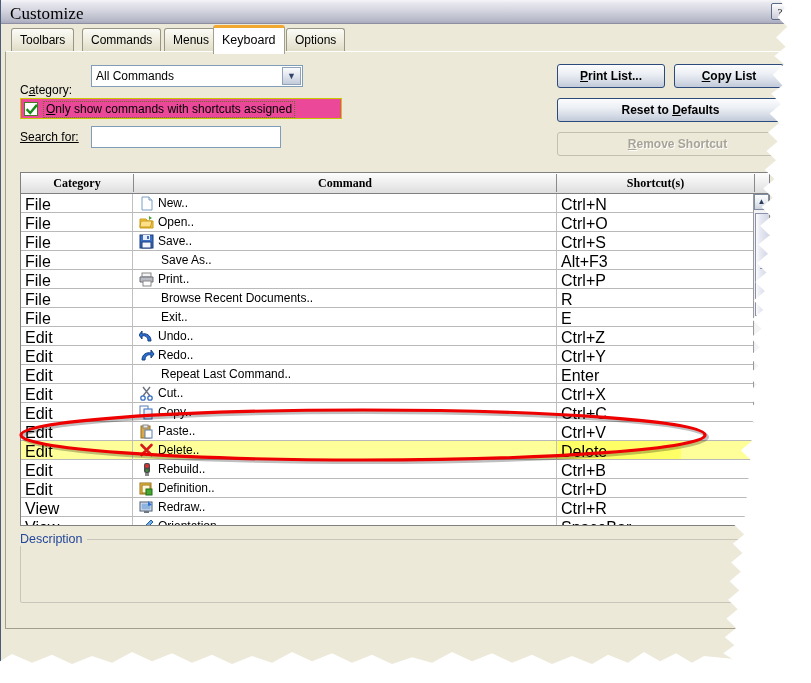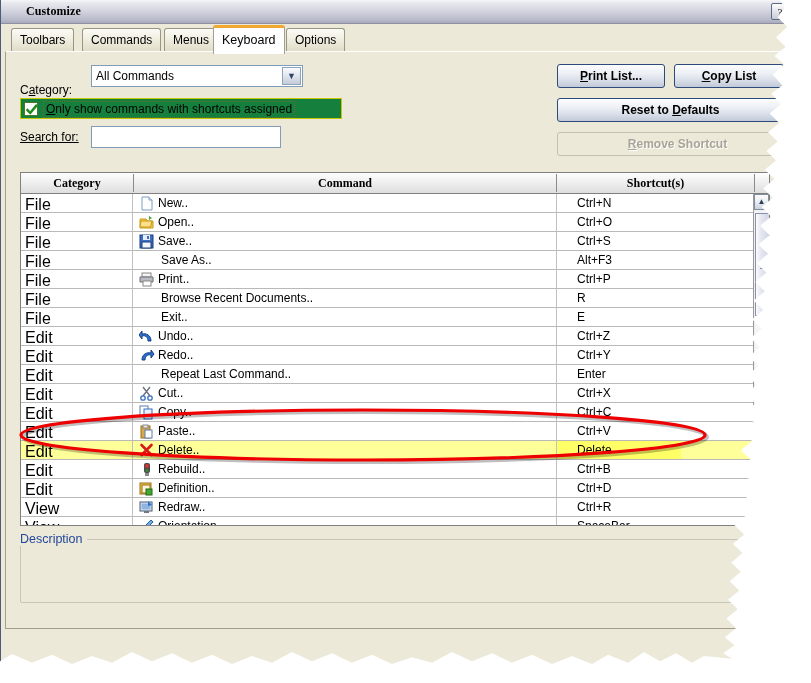--- a/index.html
+++ b/index.html
@@ -79,22 +79,22 @@
   
   #titlebar {
     position: absolute; left: 0; top: 0;
     width: 800px; height: 24px;
     background: linear-gradient(to bottom,
       #f6f6f9 0%, #e8e8ef 12%, #d5d6e0 45%, #c3c5d2 70%, #b7b9c9 88%, #a9abbd 100%);
     border-bottom: 1px solid #8e90a2;
     box-sizing: border-box;
   }
   #title-text {
-    position: absolute; left: 25px; top: 4px;
-    font-size: 12px; font-weight: bold; color: #000;
+    position: absolute; left: 9px; top: 4px;
+    font-size: 17px; font-weight: normal; color: #000;
     font-family: "Liberation Serif", serif;
     letter-spacing: 0.1px;
   }
   #help-btn {
     position: absolute; right: 12px; top: 3px;
     width: 18px; height: 17px;
     background: linear-gradient(to bottom, #fdfdfe 0%, #e4e5ec 50%, #c9cad6 100%);
     border: 1px solid #5a6b86;
     border-radius: 2px;
     font-size: 11px; color: #1a1a1a;
@@ -169,21 +169,21 @@
     border: 1px solid #8fa3bb;
     box-sizing: border-box;
     text-align: center; line-height: 16px;
     font-size: 9px; color: #31456b;
   }
 
   
   #only-show-row {
     position: absolute; left: 14px; top: 46px;
     width: 322px; height: 21px;
-    background: #15803d;
+    background: #ec4899;
     border: 1px solid #c8c800;
     box-sizing: border-box;
   }
   #only-show-check {
     position: absolute; left: 3px; top: 3px;
     width: 14px; height: 14px;
     background: #ffffff;
     border: 1px solid #4a7a28;
     box-sizing: border-box;
   }
@@ -269,21 +269,21 @@
     position: absolute; left: 4px; top: 2px;
     font-size: 16px; color: #000;
   }
   .cmd {
     position: absolute; left: 118px; top: 2px;
     font-size: 12px; color: #000;
   }
   .cmd.noicon { left: 140px; }
   .sc {
     position: absolute; left: 540px; top: 2px;
-    font-size: 12px; color: #000; margin-left: 16px;
+    font-size: 16px; color: #000;
   }
   .vsep1 { position: absolute; left: 111px; top: 0; width: 1px; height: 18px; background: #c0c0c0; }
   .vsep2 { position: absolute; left: 535px; top: 0; width: 1px; height: 18px; background: #c0c0c0; }
   .cicon {
     position: absolute; left: 118px; top: 2px;
     width: 16px; height: 15px;
   }
   .cmd.withicon { left: 137px; }
 
   

